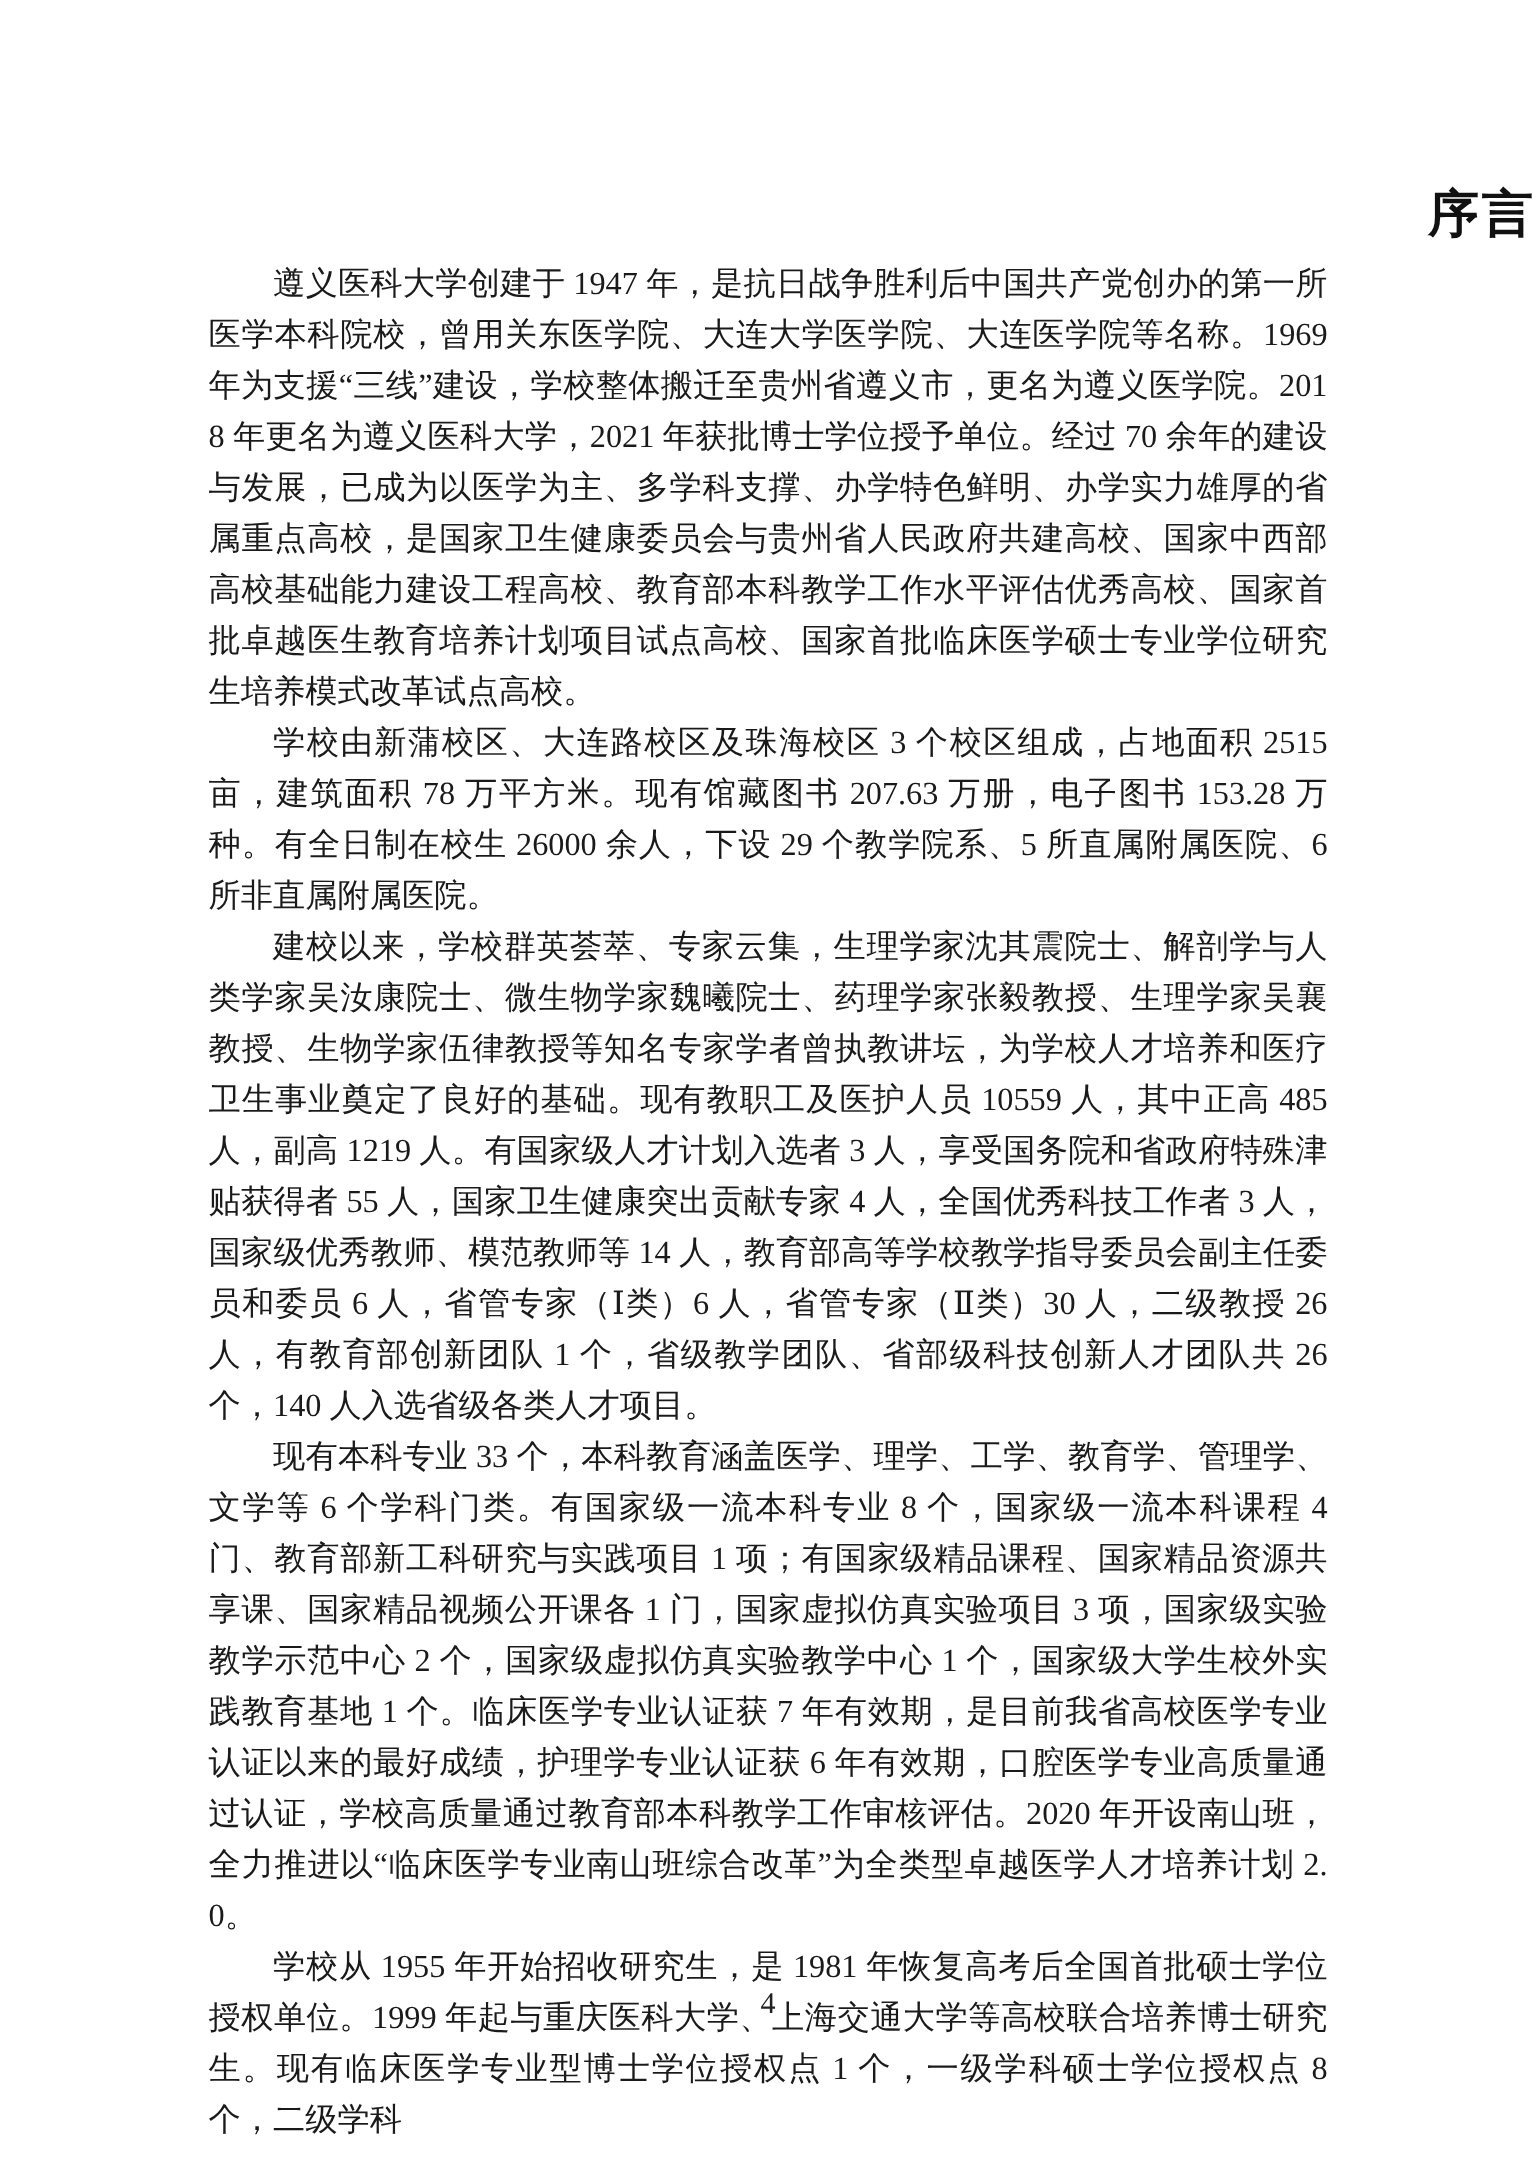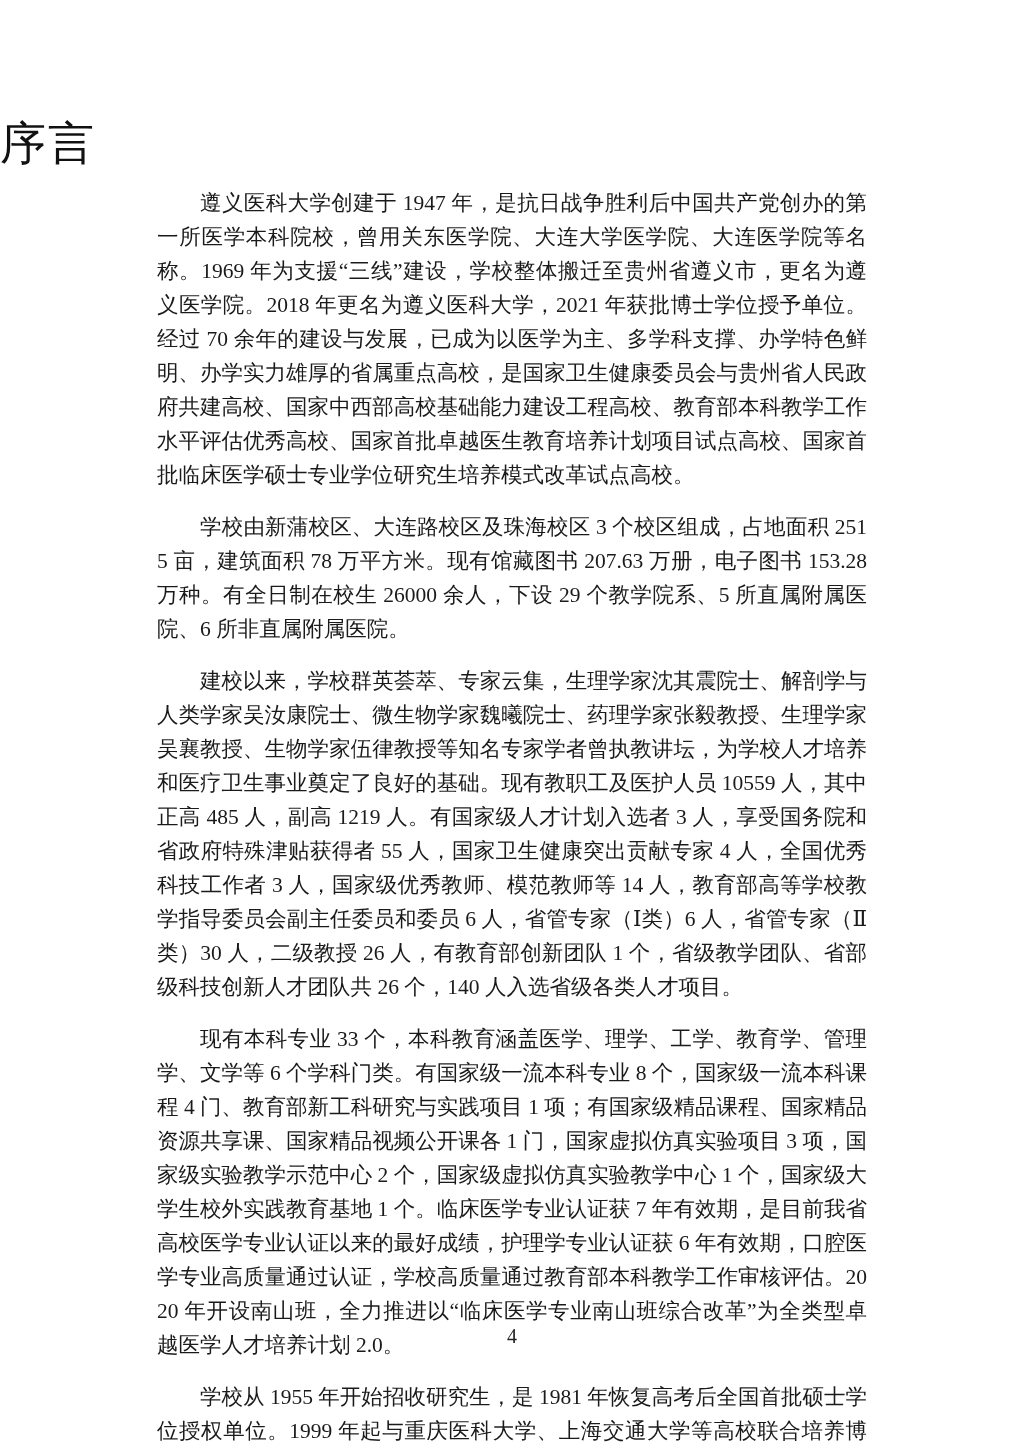--- a/index.html
+++ b/index.html
@@ -12,37 +12,37 @@
     width: 1024px;
     height: 1448px;
     background: #ffffff;
     overflow: hidden;
     font-family: "Liberation Serif", "DejaVu Serif", serif;
     color: #1a1a1a;
   }
   .doc-title {
     margin: 0;
     padding-top: 120px;
-    text-align: left;
-    font-size: 46px;
+    text-align: right;
+    font-size: 34px;
     line-height: 48px;
-    font-weight: normal;
+    font-weight: bold;
     letter-spacing: 2px;
     color: #111111;
   }
   .doc-body {
     width: 746px;
     margin: 4px auto 0 auto;
     font-size: 21.5px;
     line-height: 34px;
     text-align: justify;
     text-justify: inter-ideograph;
   }
   .doc-body p {
-    margin: 18px;
+    margin: 0;
     padding: 0;
     text-indent: 2em;
     word-break: break-all;
   }
   .page-number {
     position: absolute;
     left: 0;
     bottom: 100px;
     width: 100%;
     text-align: center;

